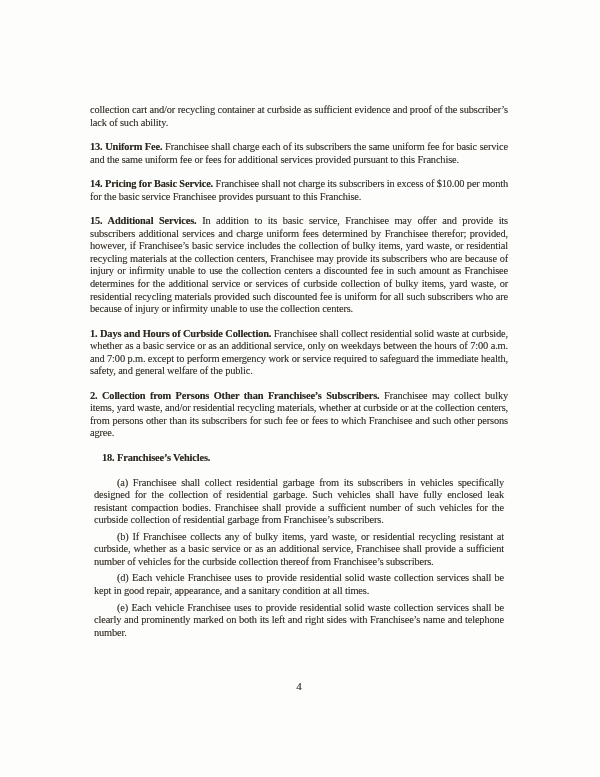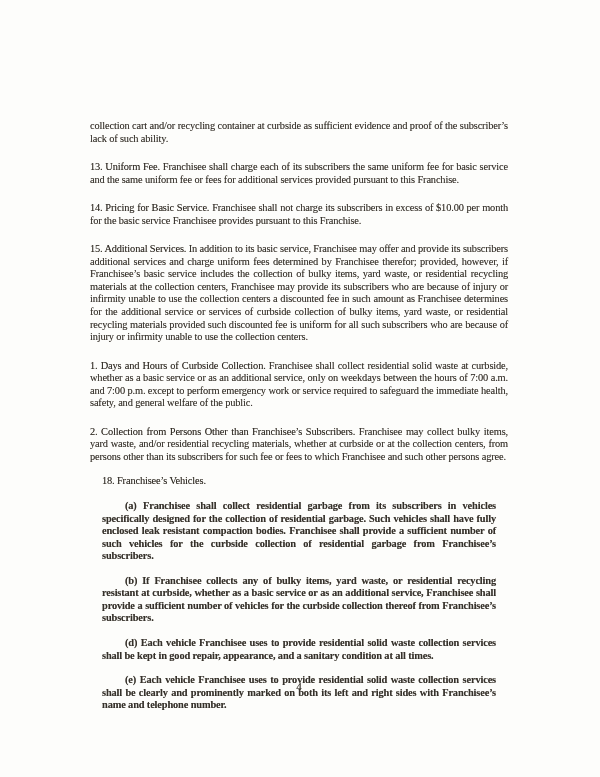--- a/index.html
+++ b/index.html
@@ -21,32 +21,31 @@
     top: 104px;
     width: 418px;
     font-size: 10.4px;
     line-height: 12.55px;
     letter-spacing: -0.15px;
     text-align: justify;
     color: #35312b;
     text-shadow: 0 0 0.6px rgba(84, 74, 62, 0.5);
   }
   .textblock p {
-    margin: 16px 0 12px 0;
+    margin: 0 0 12px 0;
   }
   .textblock p.sec18head {
     margin: 12px;
   }
   .textblock p.sub {
-    margin: 12px;
+    margin: 4px;
     text-indent: 23px;
-    font-weight: bold;
   }
   .textblock strong {
-    font-weight: 400;
+    font-weight: 700;
     color: #2c2822;
   }
   .pagenum {
     position: absolute;
     left: 90px;
     top: 680px;
     width: 418px;
     text-align: center;
     font-size: 11px;
     color: #35312b;

